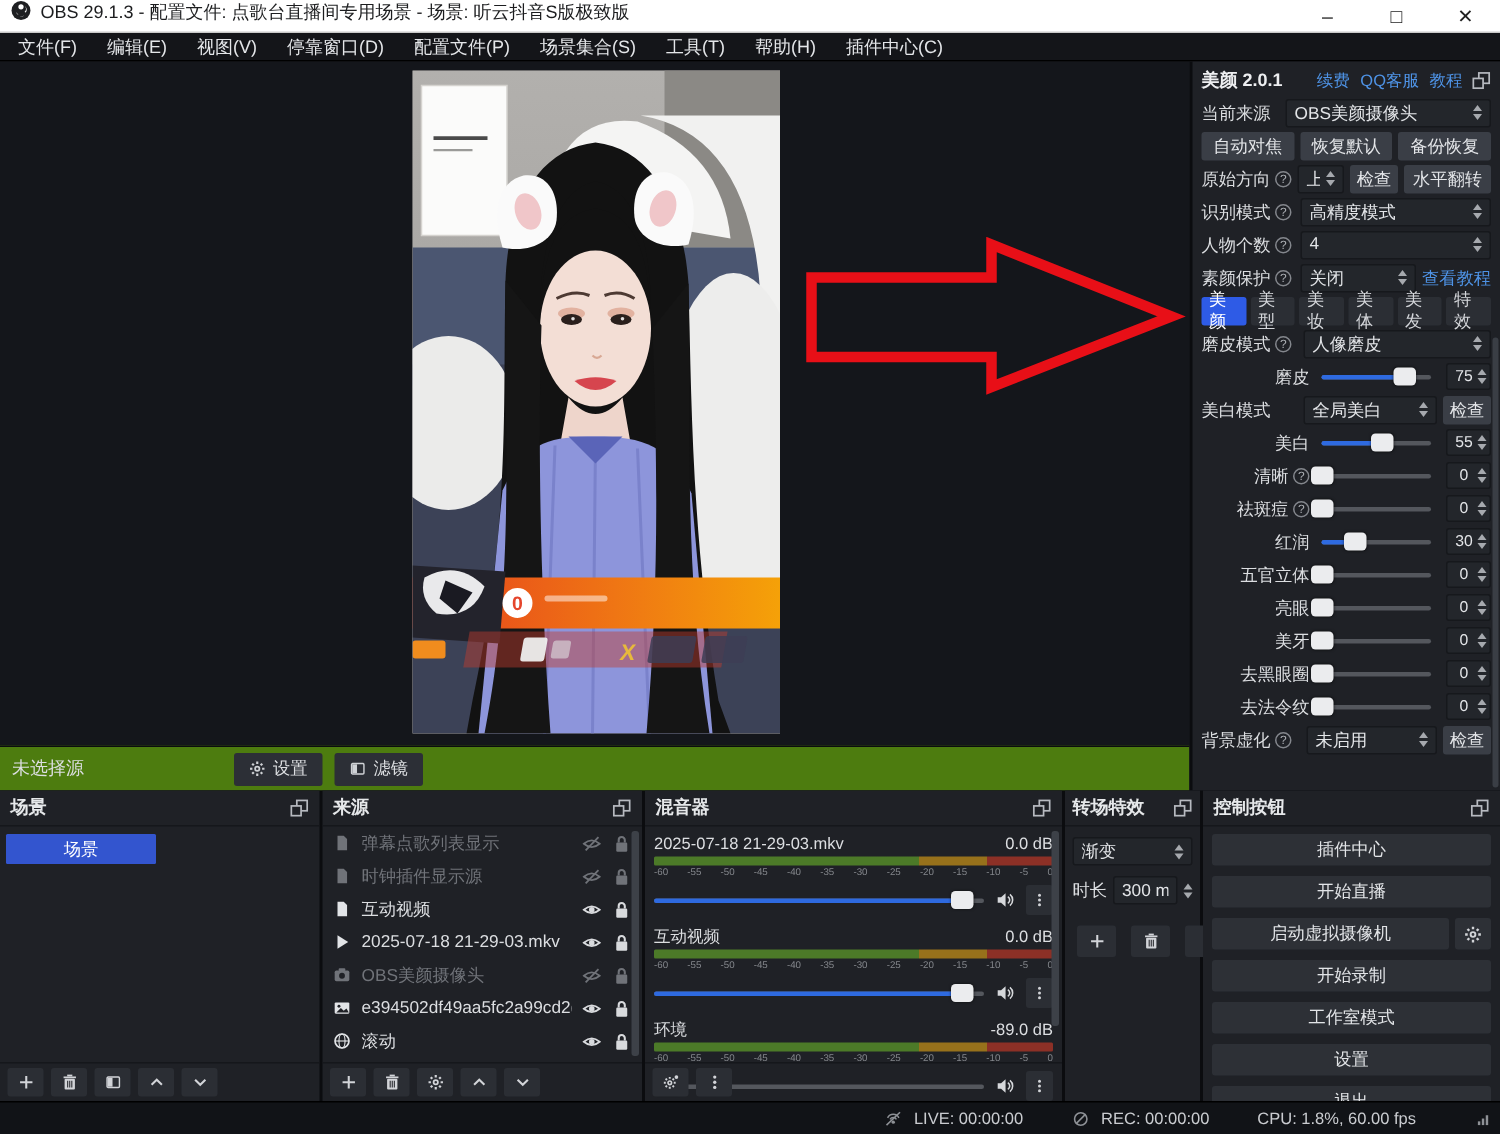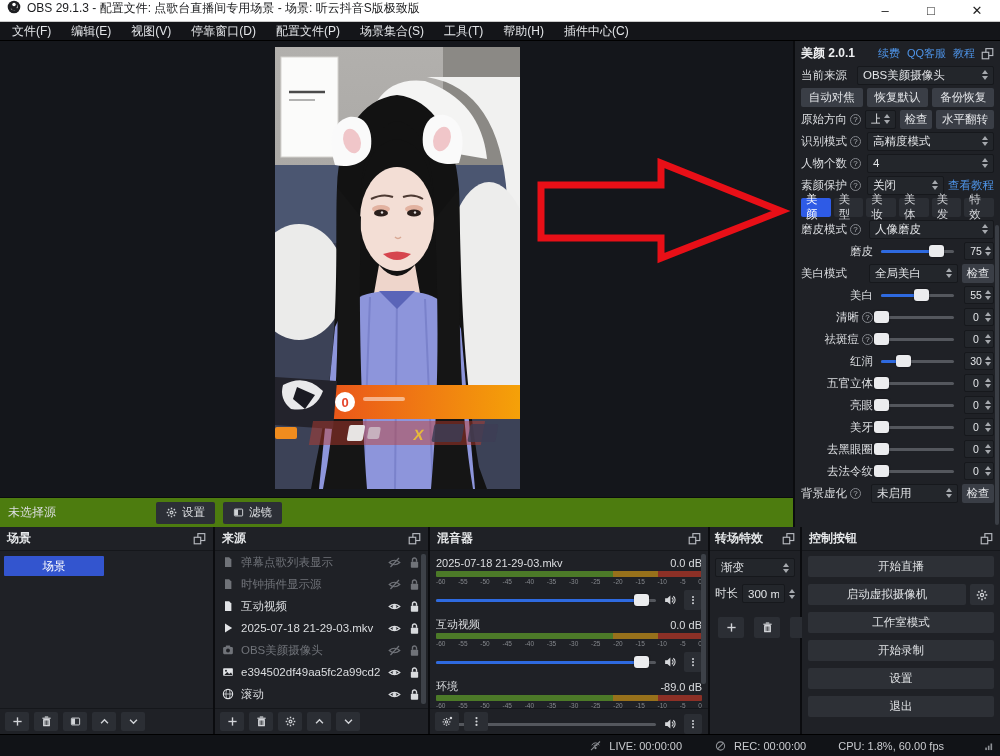--- a/index.html
+++ b/index.html
@@ -1043,31 +1043,32 @@
     </div>
 
     <div class="dock" style="left:802px;width:198px">
       <div class="dock-head">
         <span class="dock-title">控制按钮</span>
         <svg class="pop ic">
             <use href="#i-pop"></use>
           </svg>
       </div>
       <div style="height:5px"></div>
+      <div class="ctl-btn">插件中心</div>
       <div class="ctl-btn">开始直播</div>
       <div class="ctl-row">
         <div class="ctl-btn">启动虚拟摄像机</div>
         <div class="ctl-gear">
             <svg>
               <use href="#i-gear"></use>
             </svg>
           </div>
       </div>
+      <div class="ctl-btn">开始录制</div>
       <div class="ctl-btn">工作室模式</div>
-      <div class="ctl-btn">开始录制</div>
       <div class="ctl-btn">设置</div>
       <div class="ctl-btn">退出</div>
     </div>
   </div>
 
   <div class="statusbar">
     <div class="sb-right">
       <svg class="sb-ic ic">
           <use href="#i-sig"></use>
         </svg>

